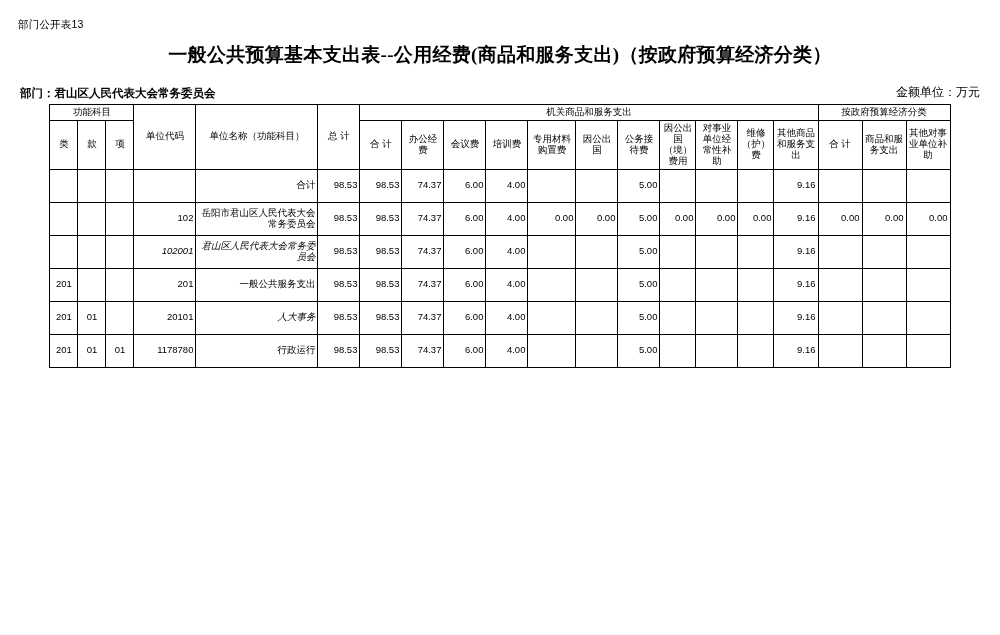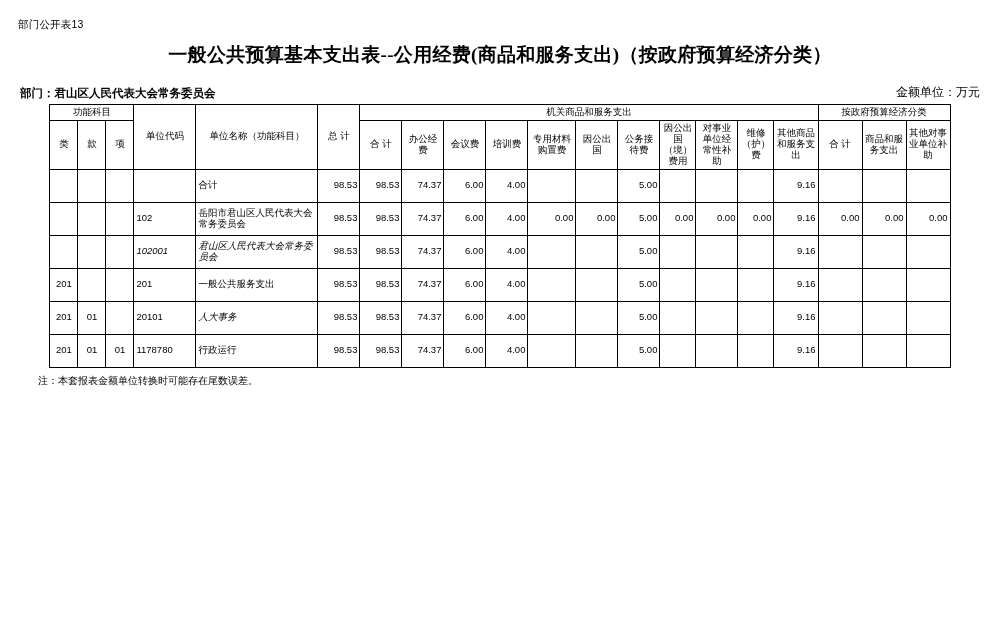--- a/index.html
+++ b/index.html
@@ -81,21 +81,21 @@
     text-align: center;
     margin-left: 8px;
   }
   td.num {
     text-align: right;
     padding-right: 4px;
     font-size: 9.5px;
     height: 28px;
   }
   td.txt {
-    text-align: left;
+    text-align: right;
     padding-left: 6px;
     font-size: 9.5px;
   }
   td.ctr {
     text-align: center;
     font-size: 9.5px;
   }
   .row-h {
     height: 28px;
   }
@@ -311,15 +311,14 @@
         <td class="num"></td>
         <td class="num">9.16</td>
         <td class="num"></td>
         <td class="num"></td>
         <td class="num"></td>
       </tr>
 
     </tbody>
   </table>
 
-  <div class="note">注：本套报表金额单位转换时可能存在尾数误差。</div>
 
 </div>
 
 </body></html>

